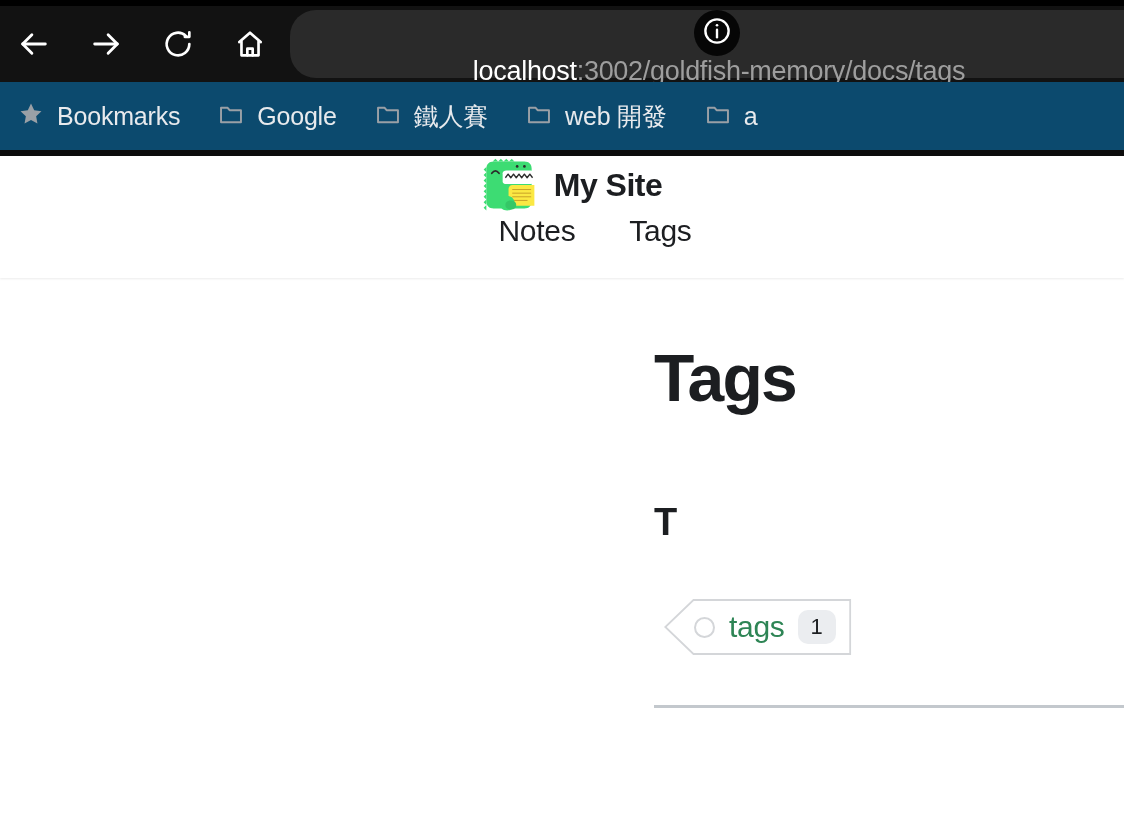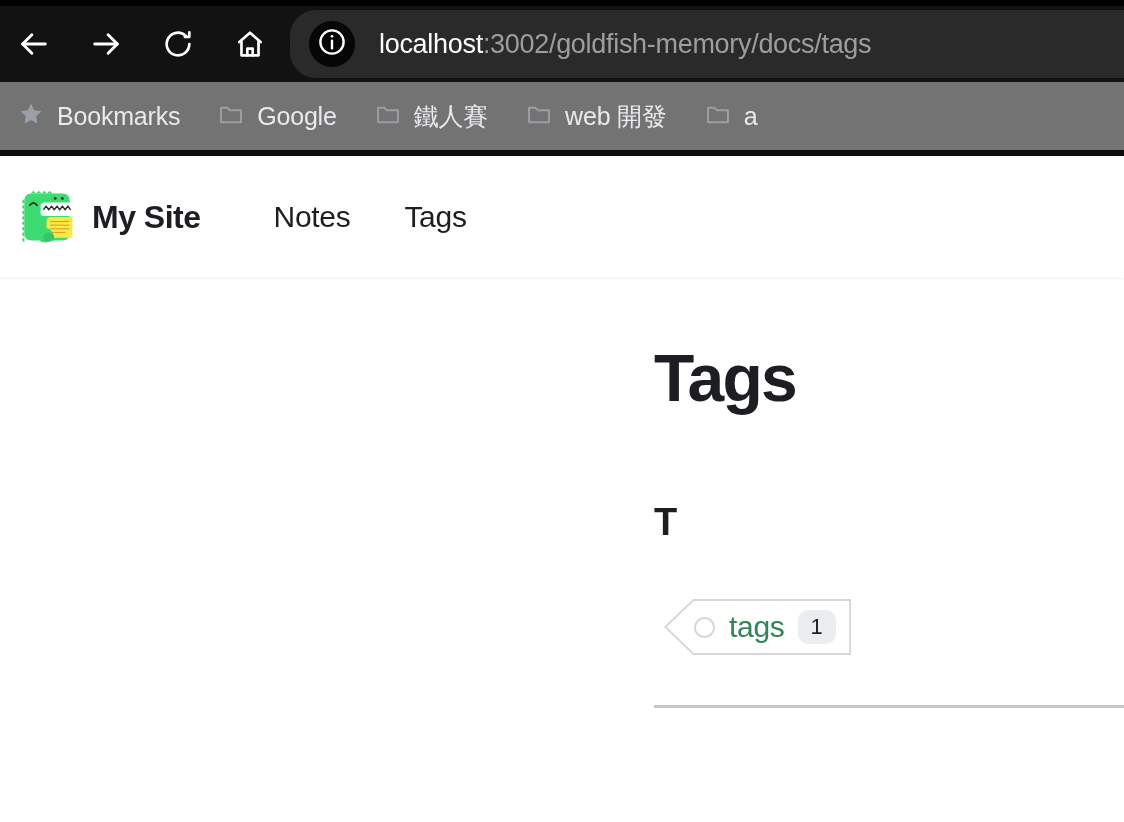--- a/index.html
+++ b/index.html
@@ -63,20 +63,21 @@
     left: 290px;
     top: 10px;
     width: 834px;
     height: 68px;
     background: #2a2a2a;
     border-top-left-radius: 26px;
     border-bottom-left-radius: 26px;
     display: flex;
     align-items: center;
     cursor: text;
+    flex-direction: column;
   }
   .site-info-btn {
     margin-left: 19px;
     width: 46px;
     height: 46px;
     border-radius: 50%;
     background: #060606;
     display: flex;
     align-items: center;
     justify-content: center;
@@ -91,21 +92,21 @@
     color: #9e9e9e;
     font-family: "Liberation Sans", sans-serif;
   }
   .url-text .host { color: #ffffff; }
 
   .bookmarks-bar {
     position: absolute;
     left: 0; top: 82px;
     width: 1124px;
     height: 68px;
-    background: #737373;
+    background: #0c4a6e;
     display: flex;
     align-items: center;
     gap: 0px;
     overflow: hidden;
   }
   .bm-item {
     display: flex;
     align-items: center;
     gap: 13px;
     padding: 6px 20px 6px 18px;
@@ -137,20 +138,21 @@
   }
   .site-navbar {
     position: relative;
     height: 122px;
     background: #ffffff;
     box-shadow: 0 1px 2px 0 rgba(0,0,0,0.08);
     display: flex;
     align-items: center;
     padding-left: 18px;
     box-sizing: border-box;
+    flex-direction: column;
   }
   .brand {
     display: flex;
     align-items: center;
     gap: 16px;
     cursor: pointer;
     text-decoration: none;
   }
   .brand-logo {
     width: 58px;

